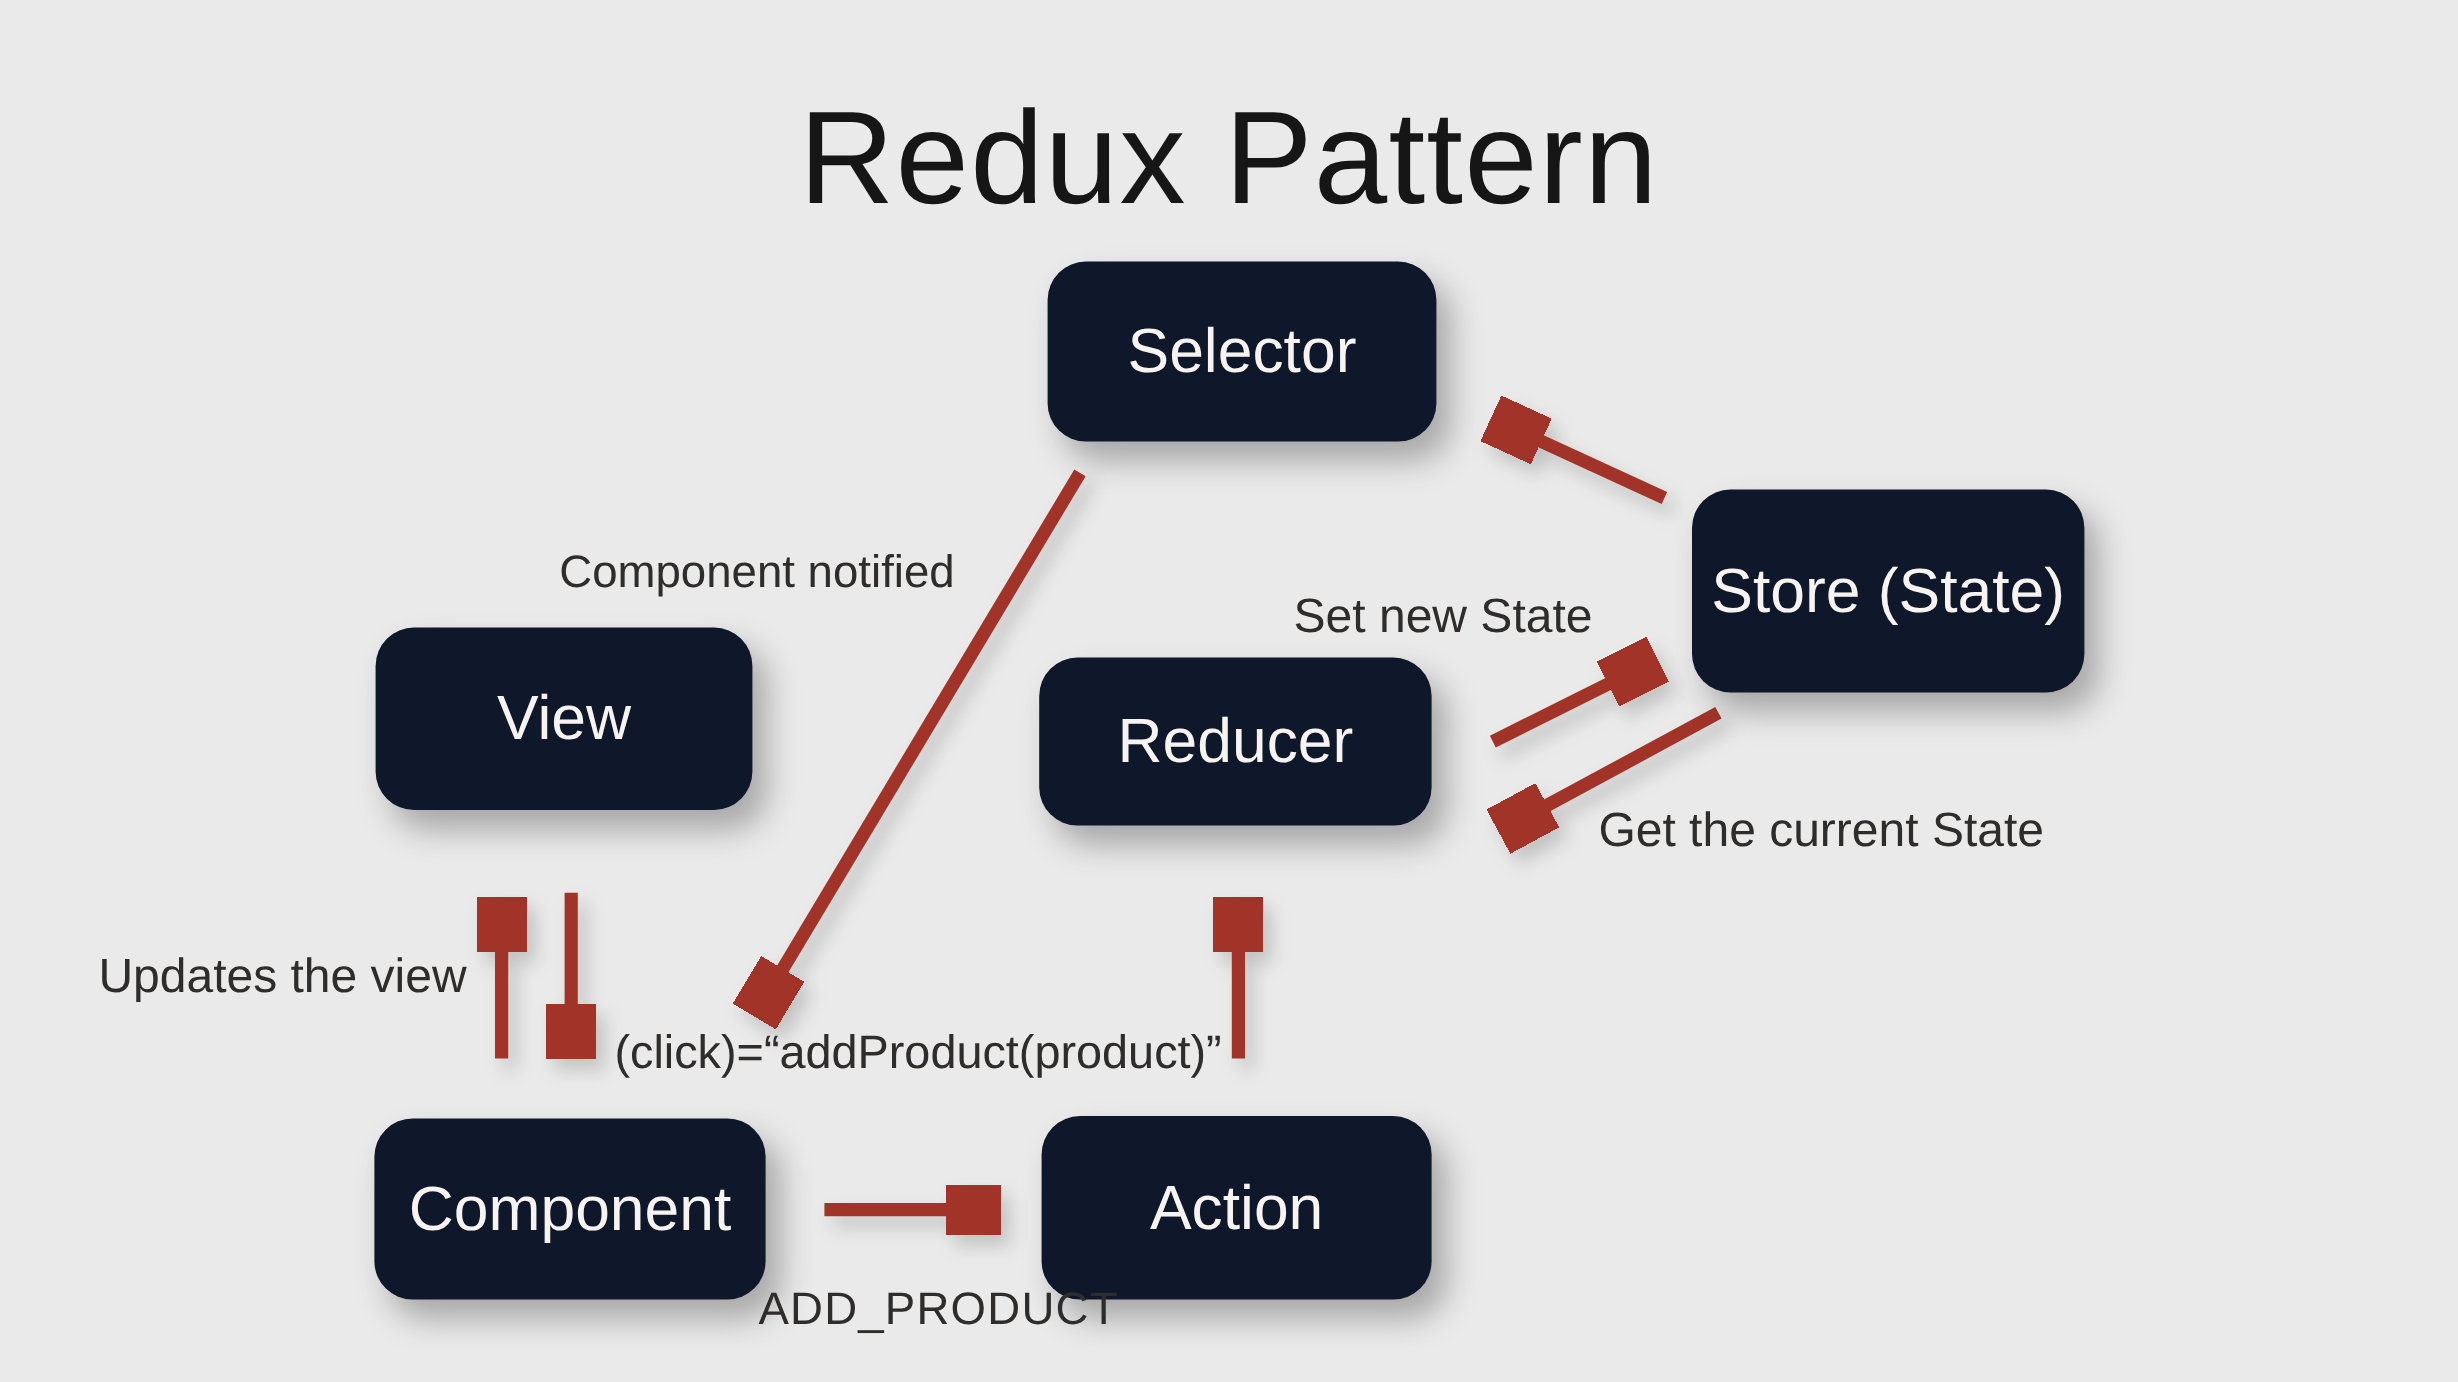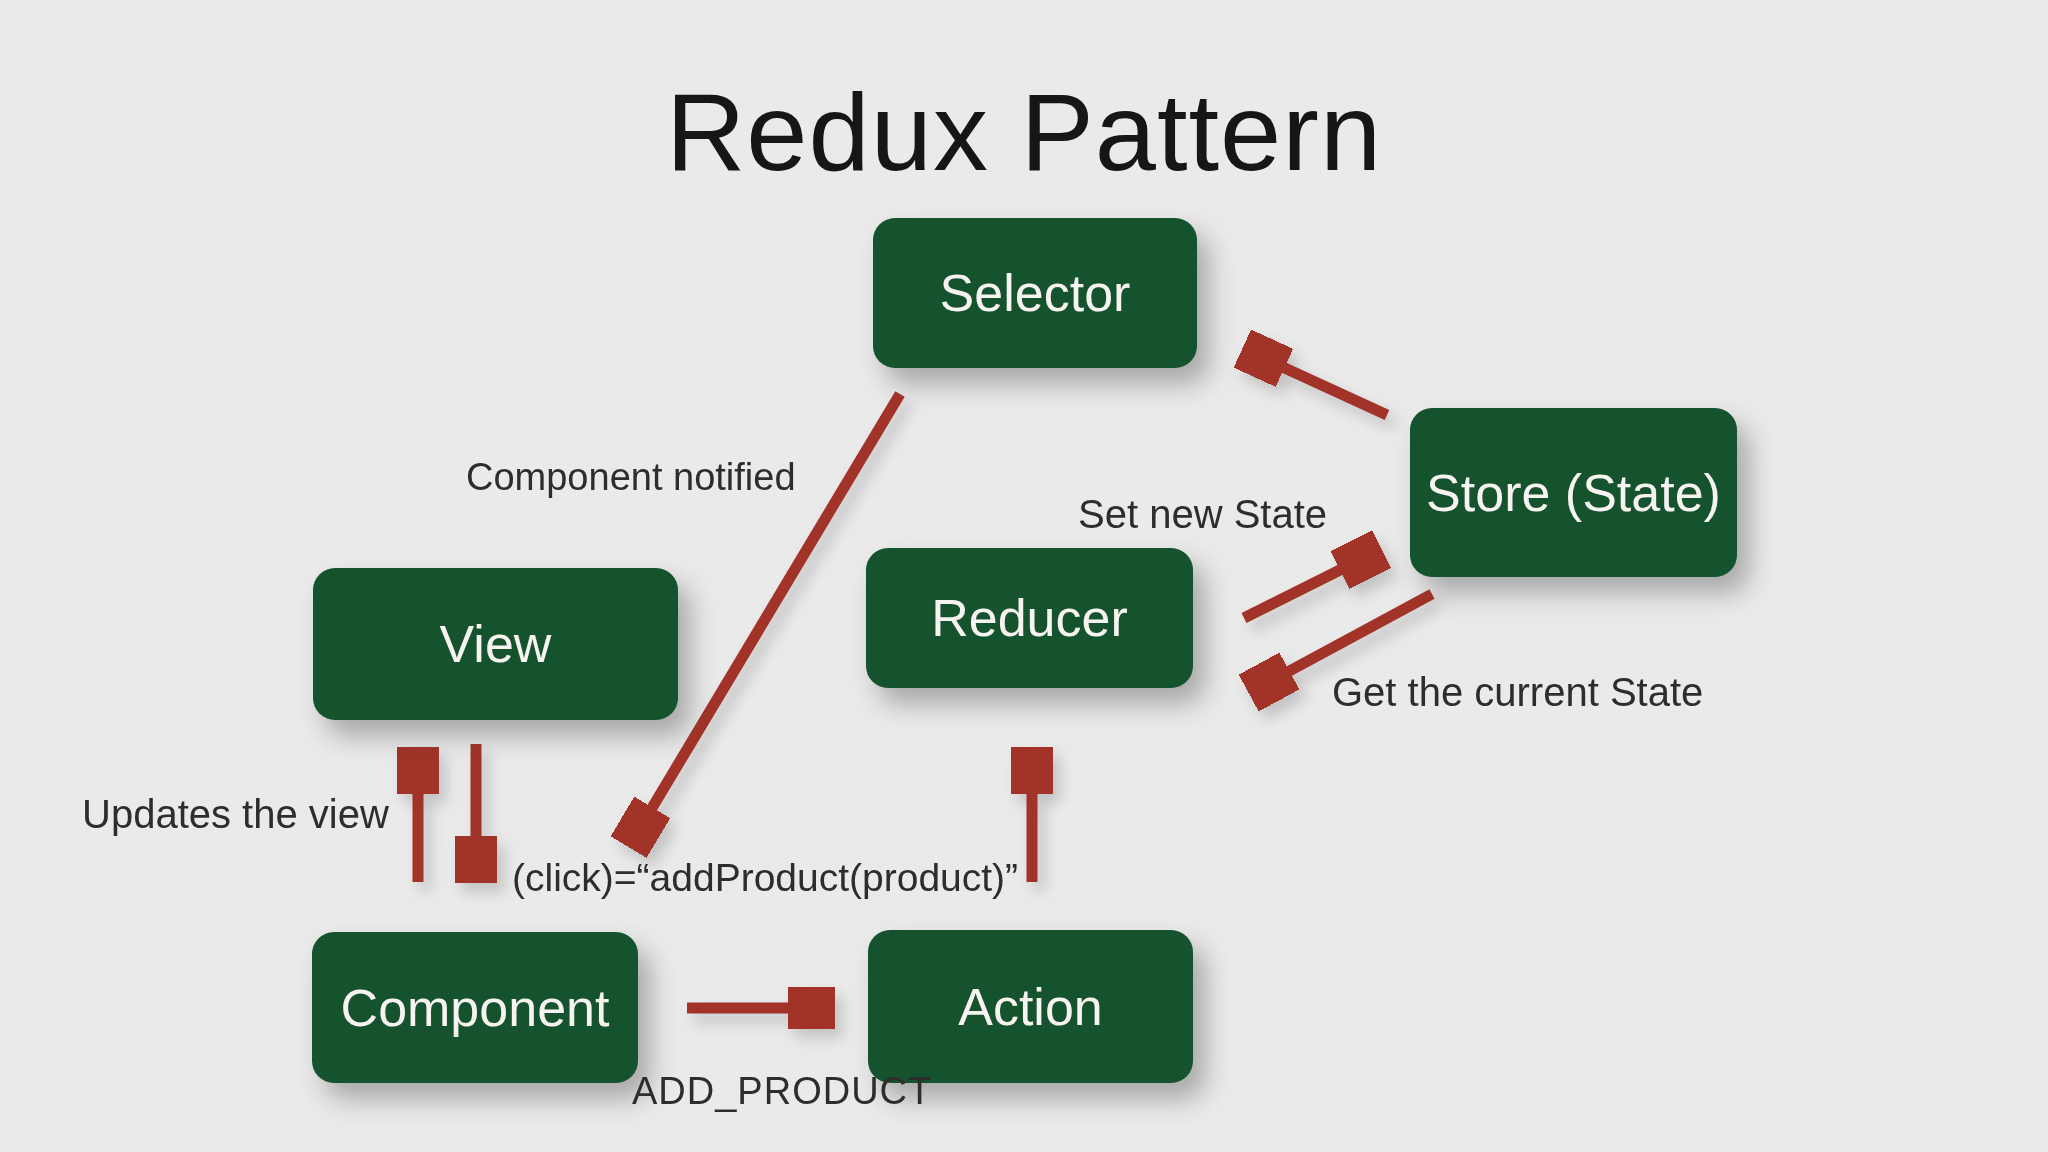--- a/index.html
+++ b/index.html
@@ -22,33 +22,33 @@
     width: 2048px;
     text-align: center;
     font-size: 110px;
     font-weight: 300;
     letter-spacing: 1px;
     color: #161616;
     margin-top: 28px;
   }
   .node {
     position: absolute;
-    background: #14532d;
-    border-radius: 22px;
+    background: #0f172a;
+    border-radius: 32px;
     box-shadow: 12px 16px 26px rgba(70, 70, 70, 0.40);
     color: #f7f3f1;
     font-size: 52px;
     display: flex;
     align-items: center;
     justify-content: center;
     white-space: nowrap;
   }
   #node-selector  { left: 873px;  top: 218px; width: 324px; height: 150px; }
   #node-store     { left: 1410px; top: 408px; width: 327px; height: 169px; }
-  #node-view      { left: 313px;  top: 568px; width: 365px; height: 152px; }
+  #node-view      { left: 313px;  top: 523px; width: 314px; height: 152px; }
   #node-reducer   { left: 866px;  top: 548px; width: 327px; height: 140px; }
   #node-component { left: 312px;  top: 932px; width: 326px; height: 151px; }
   #node-action    { left: 868px;  top: 930px; width: 325px; height: 153px; }
 
   .label {
     position: absolute;
     color: #2e2d2c;
     font-size: 40px;
     white-space: nowrap;
   }

